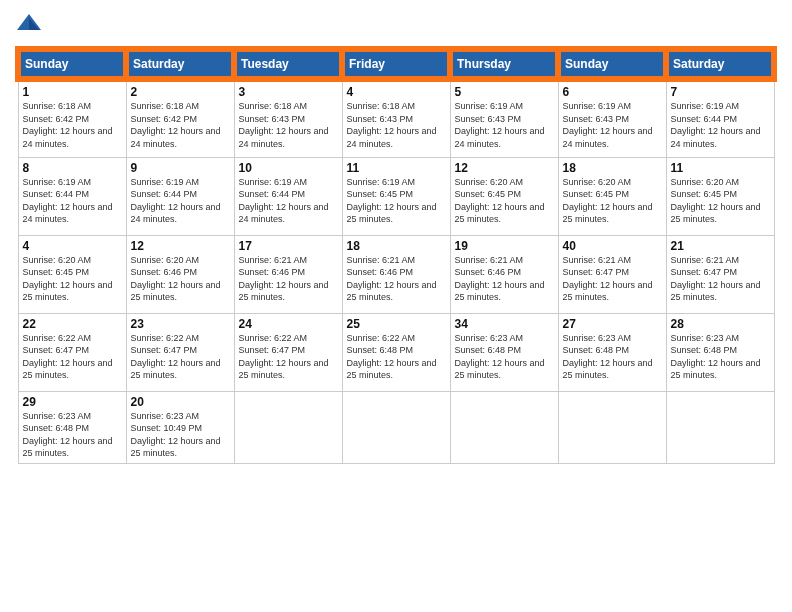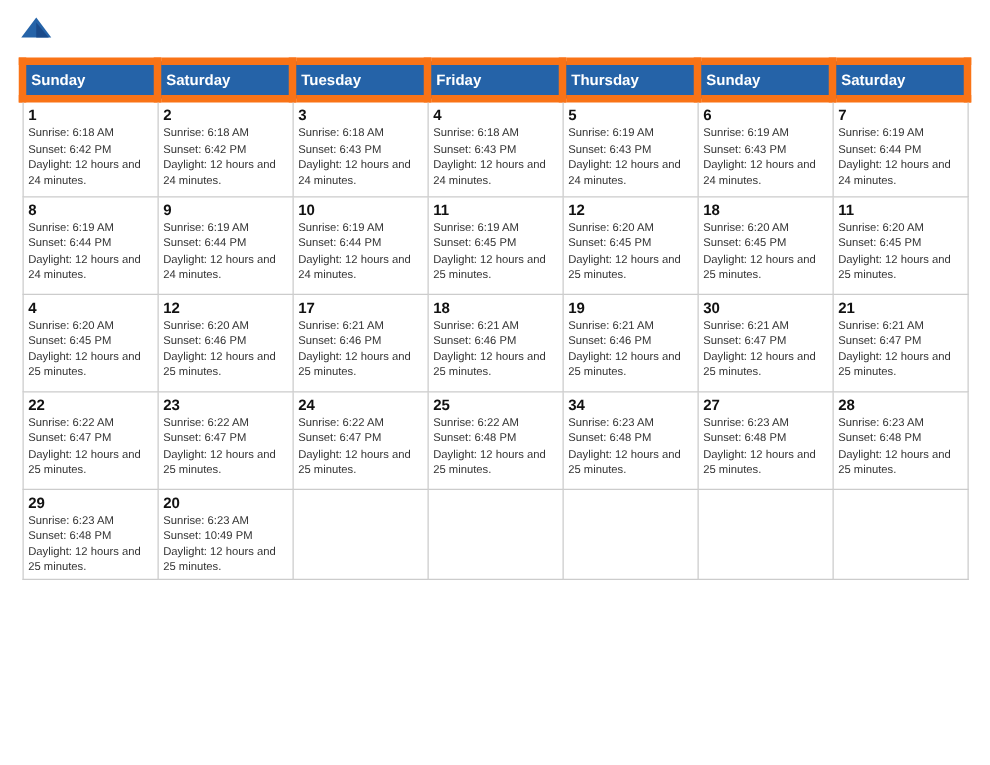--- a/index.html
+++ b/index.html
@@ -286,21 +286,21 @@
         </td>
           <td>
           <span class="day-num">19</span>
           <div class="day-info">
             <span>Sunrise: 6:21 AM</span><br>
             <span>Sunset: 6:46 PM</span><br>
             <span>Daylight: 12 hours and 25 minutes.</span>
           </div>
         </td>
           <td>
-          <span class="day-num">30</span>
+          <span class="day-num">40</span>
           <div class="day-info">
             <span>Sunrise: 6:21 AM</span><br>
             <span>Sunset: 6:47 PM</span><br>
             <span>Daylight: 12 hours and 25 minutes.</span>
           </div>
         </td>
           <td>
           <span class="day-num">21</span>
           <div class="day-info">
             <span>Sunrise: 6:21 AM</span><br>

